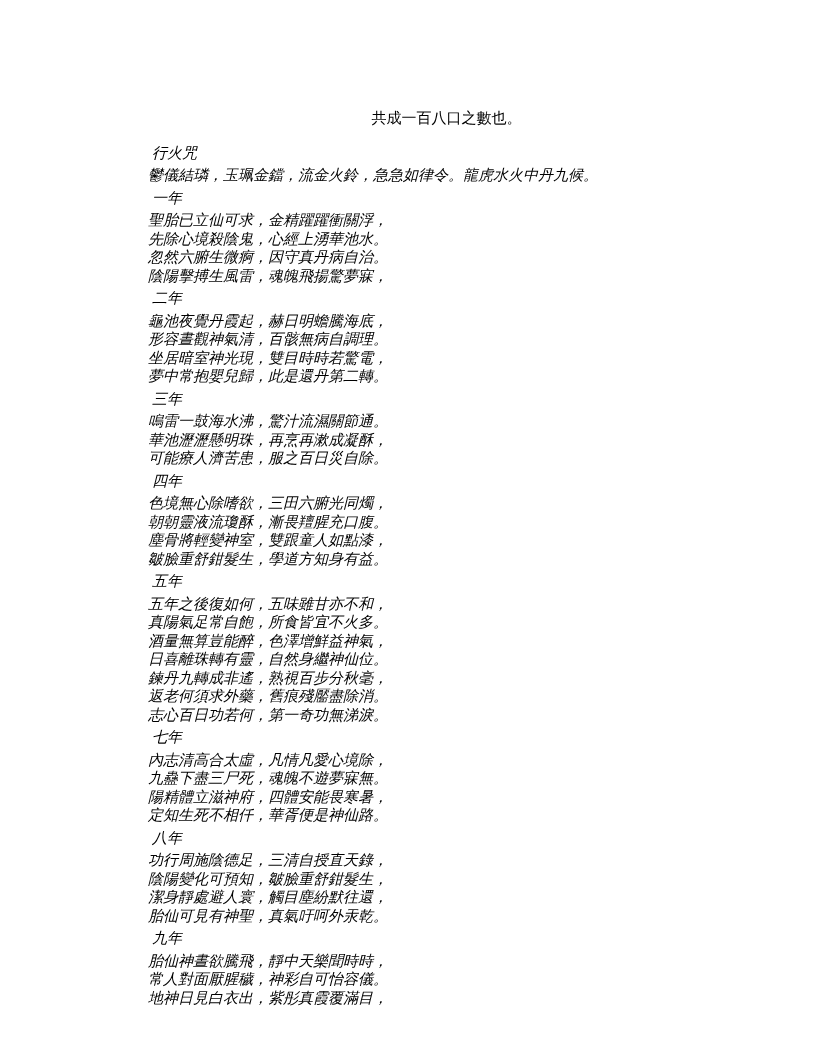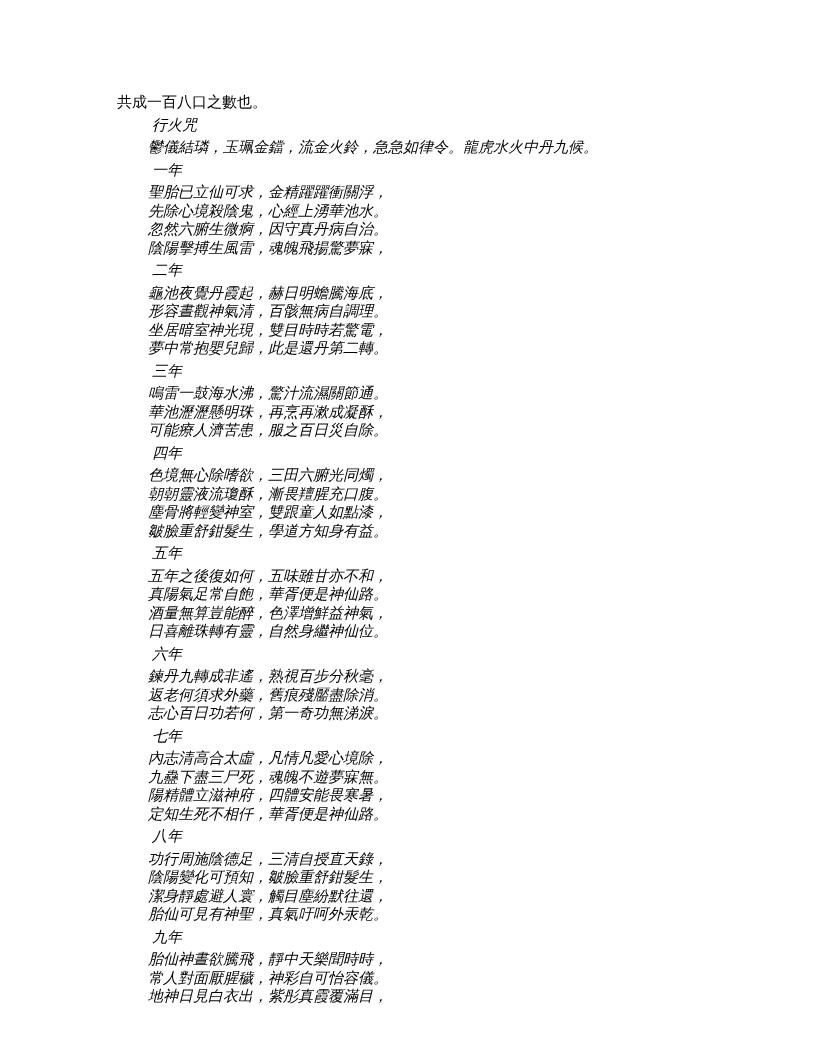--- a/index.html
+++ b/index.html
@@ -18,22 +18,23 @@
   }
   .text-block {
     position: absolute;
     top: 93px;
     left: 117px;
     right: 40px;
     font-size: 15px;
     line-height: 18.5px;
   }
   .intro-line {
-    margin: 0;
+    margin: 16px;
     white-space: nowrap;
+    text-align: center;
   }
   .section-title {
     margin: 4px;
     padding-left: 31px;
     white-space: nowrap;
     font-style: italic;
   }
   .verse-line {
     margin: 0;
     padding-left: 31px;
@@ -64,24 +65,23 @@
         <p class="verse-line">鳴雷一鼓海水沸，驚汁流濕關節通。</p>
         <p class="verse-line">華池瀝瀝懸明珠，再烹再漱成凝酥，</p>
         <p class="verse-line">可能療人濟苦患，服之百日災自除。</p>
         <p class="section-title">四年</p>
         <p class="verse-line">色境無心除嗜欲，三田六腑光同燭，</p>
         <p class="verse-line">朝朝靈液流瓊酥，漸畏羶腥充口腹。</p>
         <p class="verse-line">塵骨將輕變神室，雙跟童人如點漆，</p>
         <p class="verse-line">皺臉重舒鉗髮生，學道方知身有益。</p>
         <p class="section-title">五年</p>
         <p class="verse-line">五年之後復如何，五味雖甘亦不和，</p>
-        <p class="verse-line">真陽氣足常自飽，華胥便是神仙路。</p>
+        <p class="verse-line">真陽氣足常自飽，所食皆宜不火多。</p>
         <p class="verse-line">酒量無算豈能醉，色澤增鮮益神氣，</p>
         <p class="verse-line">日喜離珠轉有靈，自然身繼神仙位。</p>
-        <p class="section-title">六年</p>
         <p class="verse-line">鍊丹九轉成非遙，熟視百步分秋毫，</p>
         <p class="verse-line">返老何須求外藥，舊痕殘靨盡除消。</p>
         <p class="verse-line">志心百日功若何，第一奇功無涕淚。</p>
         <p class="section-title">七年</p>
         <p class="verse-line">內志清高合太虛，凡情凡愛心境除，</p>
         <p class="verse-line">九蠱下盡三尸死，魂魄不遊夢寐無。</p>
         <p class="verse-line">陽精體立滋神府，四體安能畏寒暑，</p>
         <p class="verse-line">定知生死不相仟，華胥便是神仙路。</p>
         <p class="section-title">八年</p>
         <p class="verse-line">功行周施陰德足，三清自授直天錄，</p>

